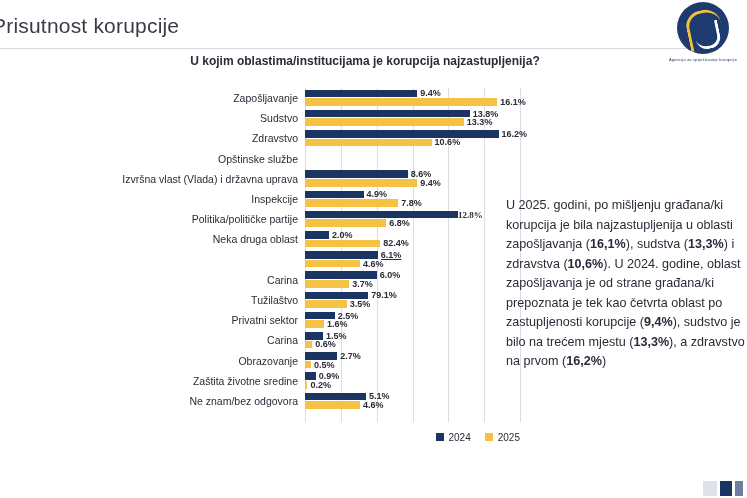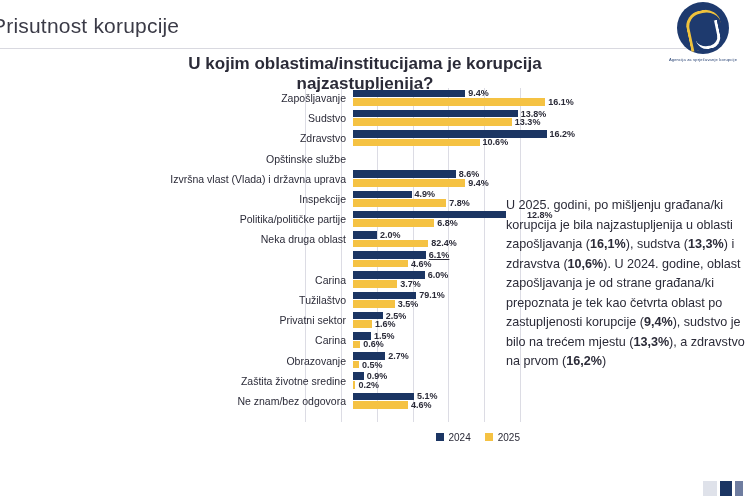--- a/index.html
+++ b/index.html
@@ -84,21 +84,21 @@
     white-space: nowrap;
   }
 
   
   .chart-title {
     position: absolute;
     left: 150px;
     top: 54px;
     width: 430px;
     text-align: center;
-    font-size: 17px;
+    font-size: 12px;
     font-weight: bold;
     color: #2b2b38;
   }
 
   .chart {
     position: absolute;
     left: 120px;
     top: 88px;
     width: 400px;
     height: 358px;
@@ -117,21 +117,20 @@
     width: 1px;
     background: #dcdce4;
   }
 
   .rows {
     position: absolute;
     left: 0;
     top: 0;
     right: 0;
     bottom: 24px;
-    margin-left: 48px;
   }
   .row {
     position: absolute;
     left: 0;
     right: 0;
     height: 19.9px;
   }
   .cat-label {
     position: absolute;
     left: 0;
@@ -299,21 +298,21 @@
           <div class="bar b2024" style="width: 58.5278px; left: 0px;"></div>
           <div class="val v2024" style="left: 61.5278px;">4.9%</div>
           <div class="bar b2025" style="width: 93.1667px; left: 0px;"></div>
           <div class="val v2025" style="left: 96.1667px;">7.8%</div>
         </div>
       </div>
       <div class="row" style="top: 121.2px;">
         <div class="cat-label">Politika/političke partije</div>
         <div class="bars">
           <div class="bar b2024" style="width: 152.889px; left: 0px;"></div>
-          <div class="val v2024" style="left: 174px;">12.8%</div>
+          <div class="val v2024" style="left: 153px; font-family: Liberation Serif, serif;">12.8%</div>
           <div class="bar b2025" style="width: 81.2222px; left: 0px;"></div>
           <div class="val v2025" style="left: 84.2222px;">6.8%</div>
         </div>
       </div>
       <div class="row" style="top: 141.4px;">
         <div class="cat-label">Neka druga oblast</div>
         <div class="bars">
           <div class="bar b2024" style="width: 23.8889px; left: 0px;"></div>
           <div class="val v2024" style="left: 26.8889px;">2.0%</div>
           <div class="bar b2025" style="width: 75.25px; left: 0px;"></div>

